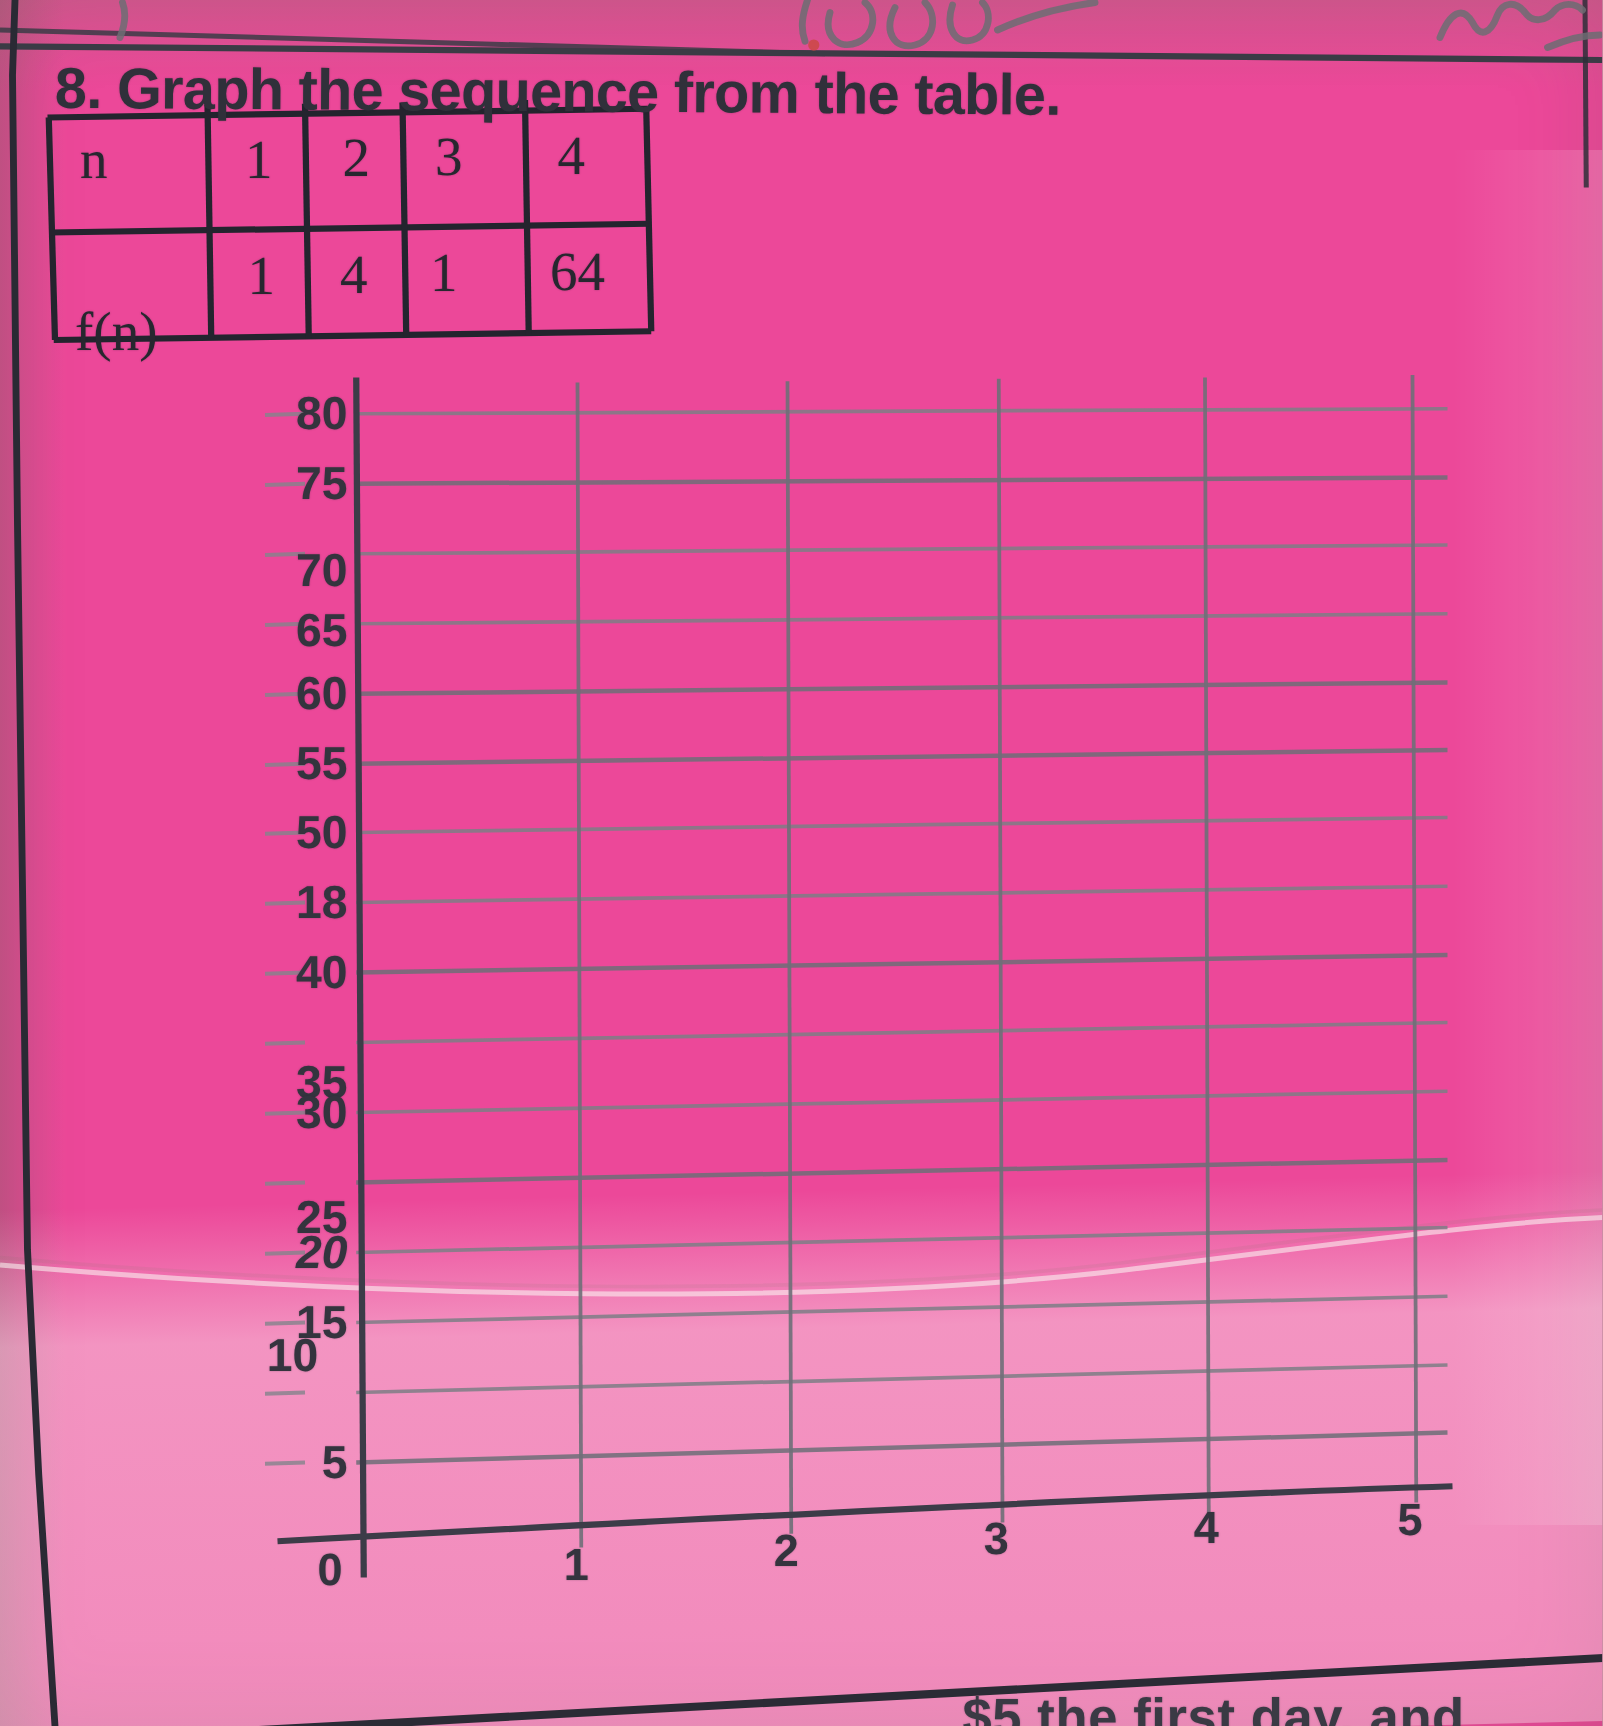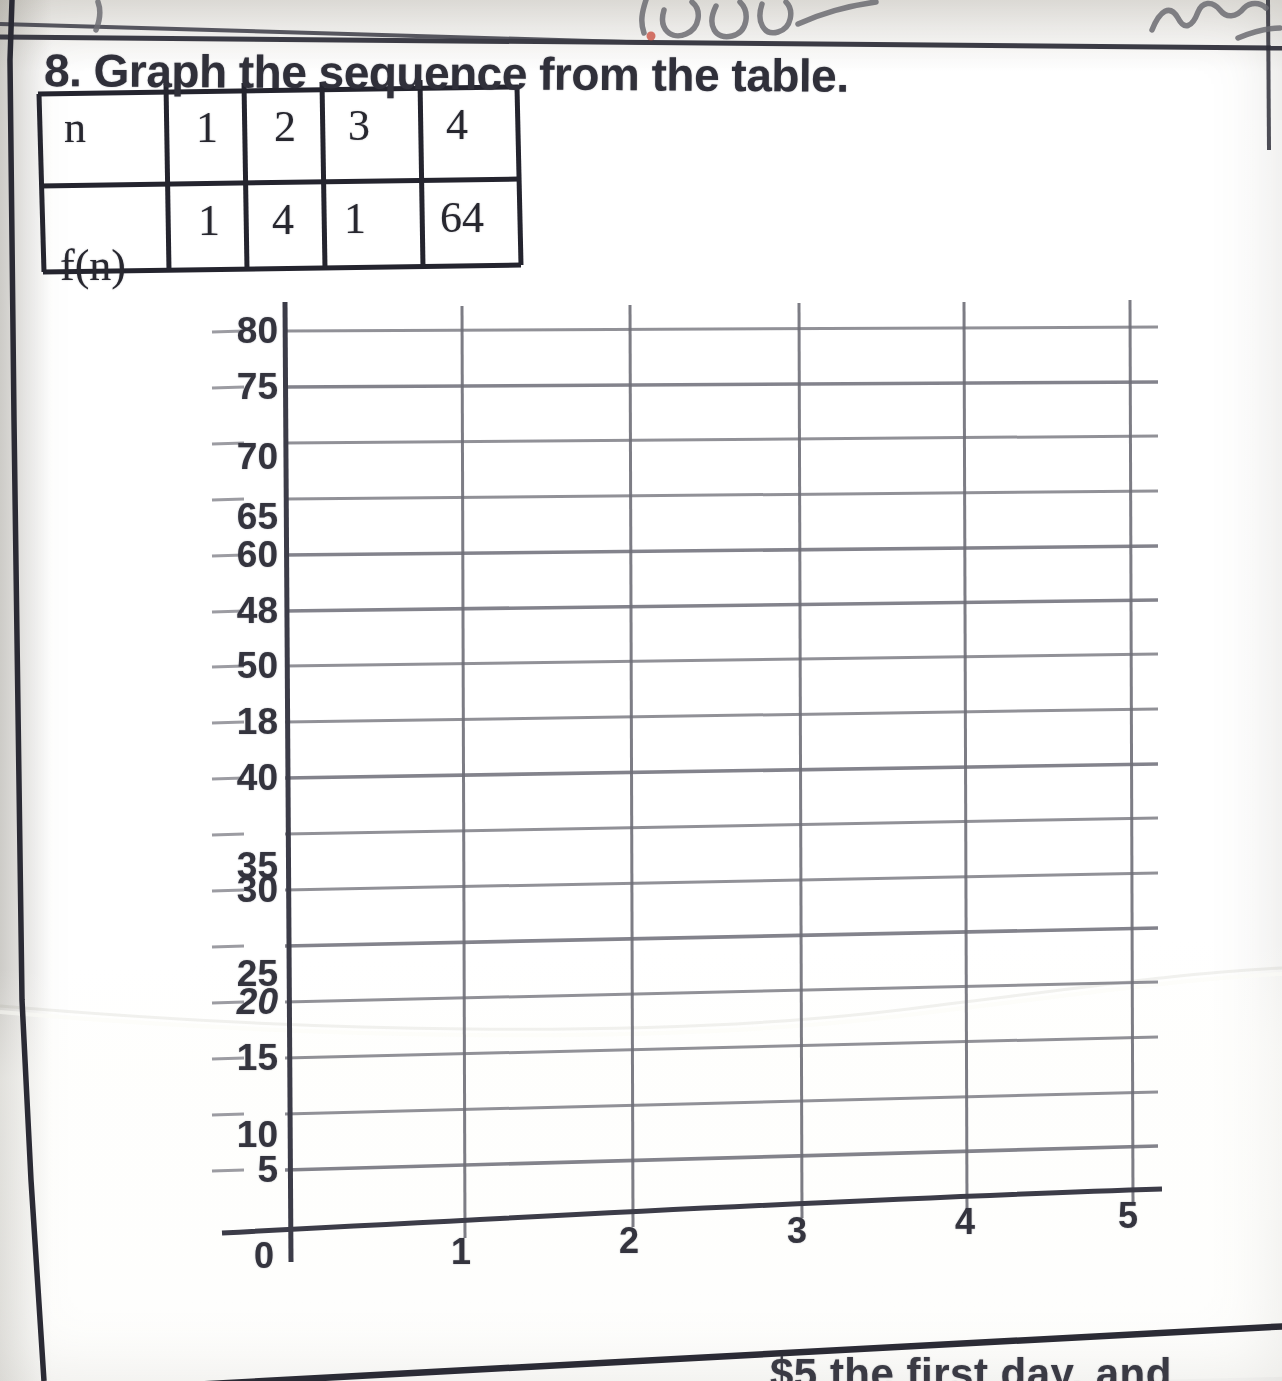--- a/index.html
+++ b/index.html
@@ -1,18 +1,18 @@
 <!DOCTYPE html>
 <html><head>
 <meta charset="utf-8">
 <style>
   html,body{margin:0;padding:0;background:#b9b5ac;}
   .page{
     position:relative;width:1282px;height:1381px;margin:0 auto;
-    background:#ffffff;overflow:hidden;
+    background:#ec4899;overflow:hidden;
     font-family:"Liberation Sans",sans-serif;color:#2e2e38;
     box-shadow:inset 0 0 70px rgba(90,85,70,0.20);
   }
   .shade{position:absolute;pointer-events:none;}
   .shade-top{left:0;top:0;width:100%;height:72px;
     background:linear-gradient(to bottom,rgba(140,132,114,0.20),rgba(140,132,114,0));}
   .shade-left{left:0;top:0;width:52px;height:100%;
     background:linear-gradient(to right,rgba(105,100,88,0.25),rgba(105,100,88,0));}
   .shade-right{right:0;top:120px;width:120px;height:1100px;
     background:linear-gradient(to left,rgba(255,255,255,0.17),rgba(255,255,255,0));}
@@ -142,32 +142,32 @@
   <div class="txt cell" style="left:446px;top:101px;">4</div>
   <div class="txt cell" style="left:60px;top:198px;margin-top:44px;">f(n)</div>
   <div class="txt cell" style="left:198px;top:197px;">1</div>
   <div class="txt cell" style="left:272px;top:196px;">4</div>
   <div class="txt cell" style="left:344px;top:195px;">1</div>
   <div class="txt cell" style="left:440px;top:194px;">64</div>
 
   <div class="txt ylab" style="top:310px;">80</div>
   <div class="txt ylab" style="top:366px;">75</div>
   <div class="txt ylab" style="top:436px;">70</div>
-  <div class="txt ylab" style="top:496px;">65</div>
+  <div class="txt ylab" style="top:484px;">65</div>
   <div class="txt ylab" style="top:534px;">60</div>
-  <div class="txt ylab" style="top:590px;">48</div>
+  <div class="txt ylab" style="top:590px;">55</div>
   <div class="txt ylab" style="top:645px;">50</div>
   <div class="txt ylab" style="top:701px;">18</div>
   <div class="txt ylab" style="top:757px;">40</div>
   <div class="txt ylab" style="top:845px;">35</div>
   <div class="txt ylab" style="top:869px;">30</div>
   <div class="txt ylab" style="top:953px;">25</div>
   <div class="txt ylab" style="top:981px;font-style:italic;">20</div>
   <div class="txt ylab" style="top:1037px;">15</div>
-  <div class="txt ylab" style="top:1114px;">10</div>
+  <div class="txt ylab" style="top:1064px;text-align:center;">10</div>
   <div class="txt ylab" style="top:1149px;">5</div>
 
   <div class="txt xlab" style="left:242px;top:1236px;">0</div>
   <div class="txt xlab" style="left:439px;top:1232px;">1</div>
   <div class="txt xlab" style="left:607px;top:1221px;">2</div>
   <div class="txt xlab" style="left:775px;top:1211px;">3</div>
   <div class="txt xlab" style="left:943px;top:1202px;">4</div>
   <div class="txt xlab" style="left:1106px;top:1196px;">5</div>
 
   <div class="txt footer-partial">$5 the first day, and</div>

